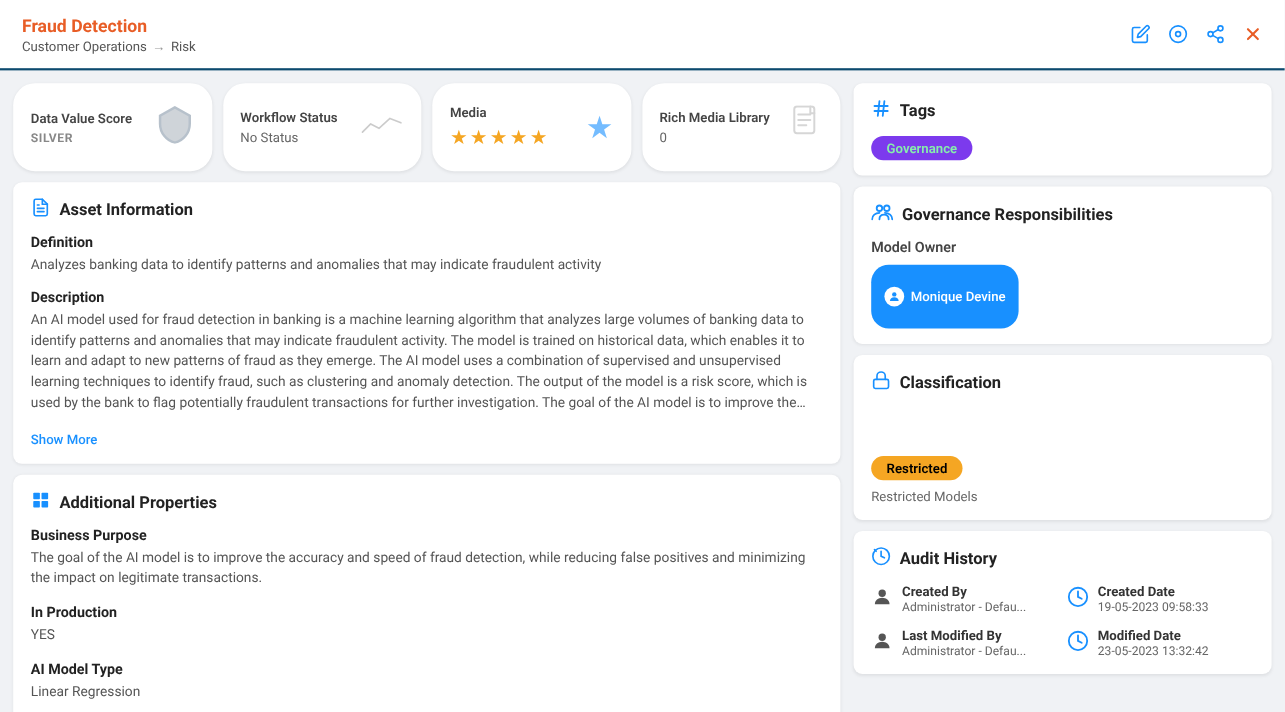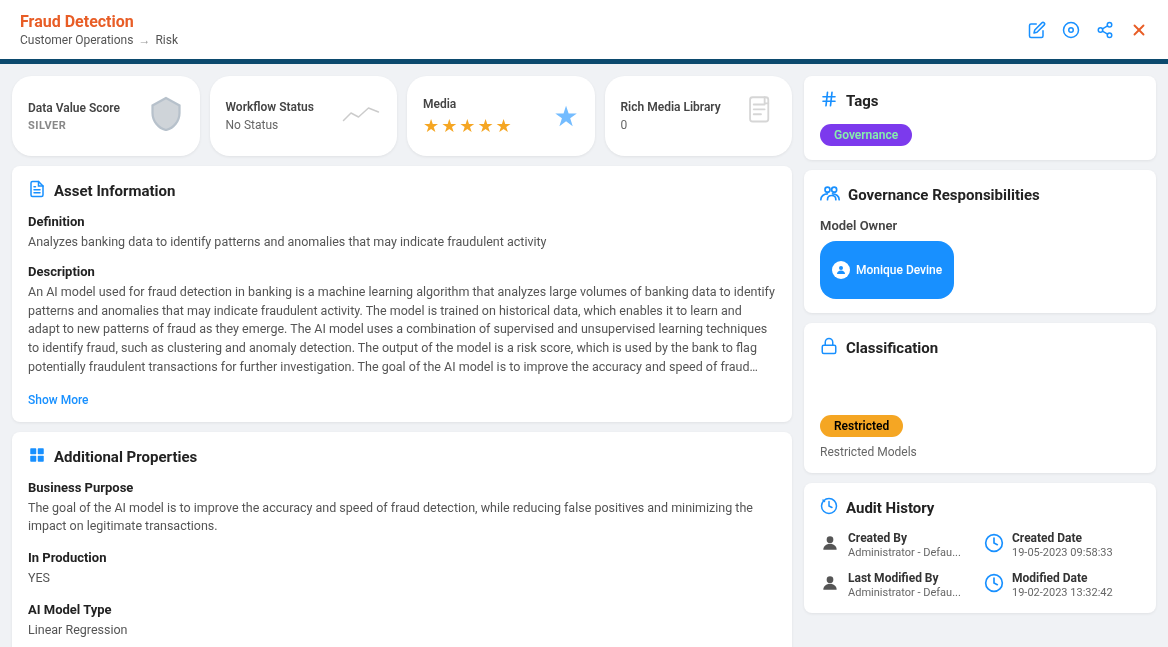--- a/index.html
+++ b/index.html
@@ -11,21 +11,21 @@
       overflow: hidden;
     }
 
     
     .top-header {
       background: #fff;
       display: flex;
       align-items: center;
       justify-content: space-between;
       padding: 10px 20px;
-      border-bottom: 5px solid #0c4a6e;
+      border-bottom: 2px solid #0c4a6e;
       height: 64px;
     }
     .header-left .app-title {
       color: #e85d26;
       font-size: 16px;
       font-weight: 700;
     }
     .header-left .breadcrumb {
       color: #555;
       font-size: 12px;
@@ -63,21 +63,21 @@
 
     .left-col {
       flex: 1;
       display: flex;
       flex-direction: column;
       gap: 10px;
       min-width: 0;
     }
 
     .right-col {
-      width: 352px;
+      width: 380px;
       flex-shrink: 0;
       display: flex;
       flex-direction: column;
       gap: 10px;
     }
 
     
     .card {
       background: #fff;
       border-radius: 8px;
@@ -530,20 +530,20 @@
 
         <div class="audit-item">
           <div class="audit-icon audit-icon-clock">
             <svg width="20" height="20" viewBox="0 0 24 24" fill="none" stroke="#1890ff" stroke-width="2" stroke-linecap="round">
                 <circle cx="12" cy="12" r="10"></circle>
                 <polyline points="12 6 12 12 16 14"></polyline>
               </svg>
           </div>
           <div class="audit-text">
             <div class="audit-title">Modified Date</div>
-            <div class="audit-value">19-02-2023 13:32:42</div>
+            <div class="audit-value">23-05-2023 13:32:42</div>
           </div>
         </div>
       </div>
     </div>
 
   </div>
 </div>
 
 </body></html>

